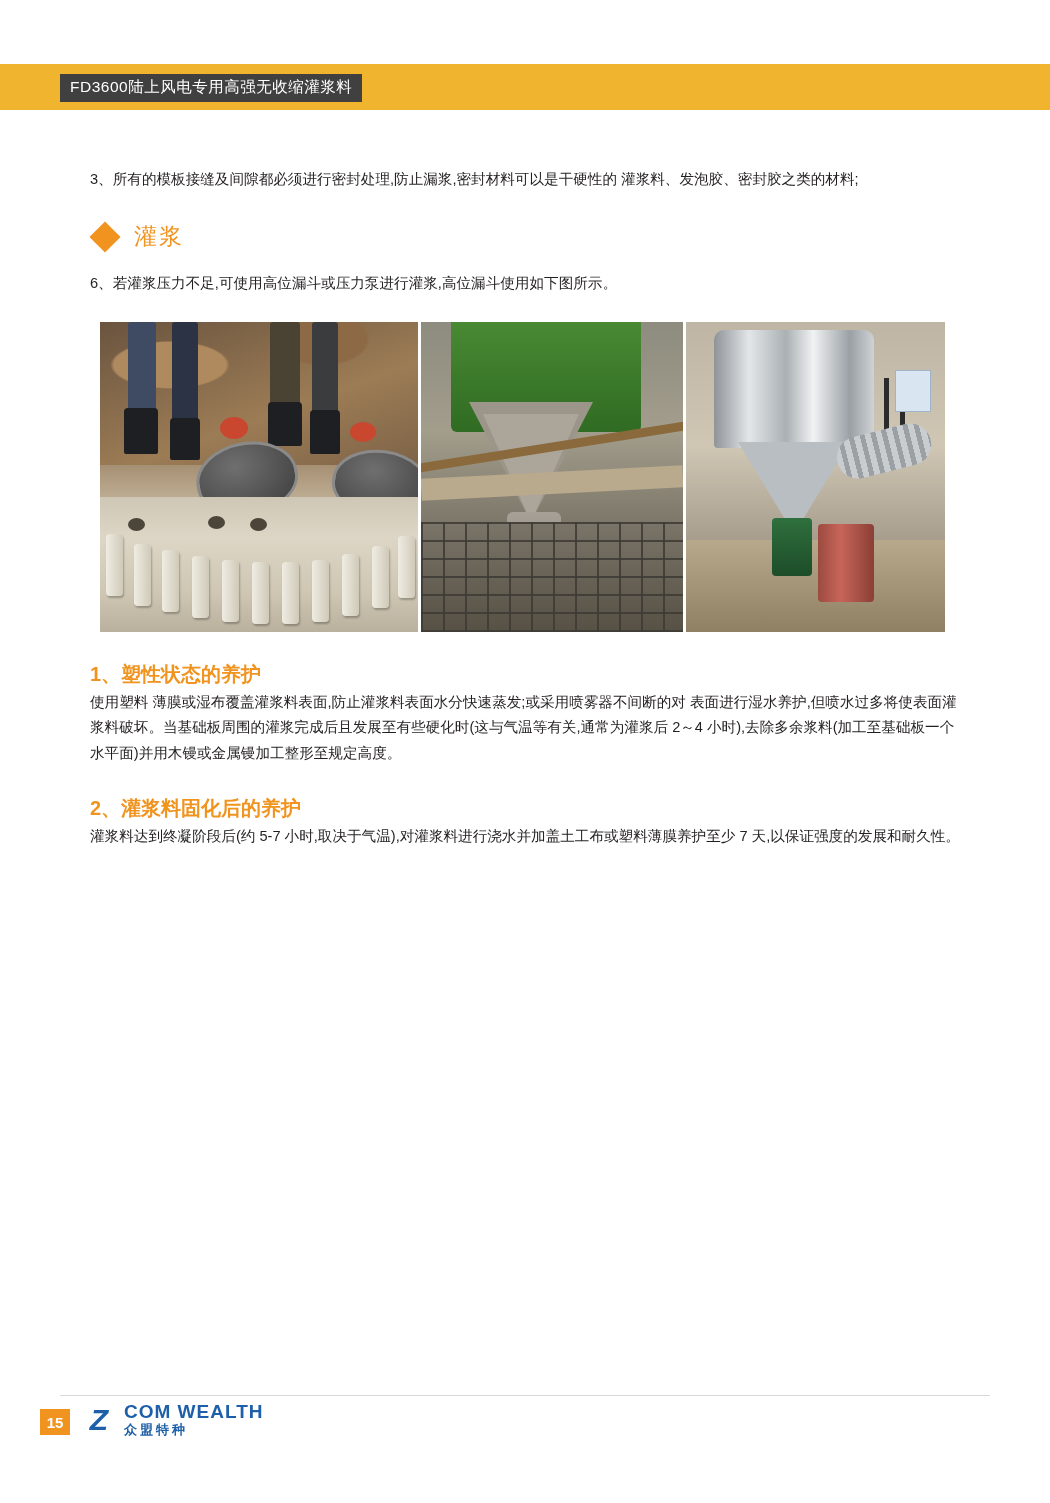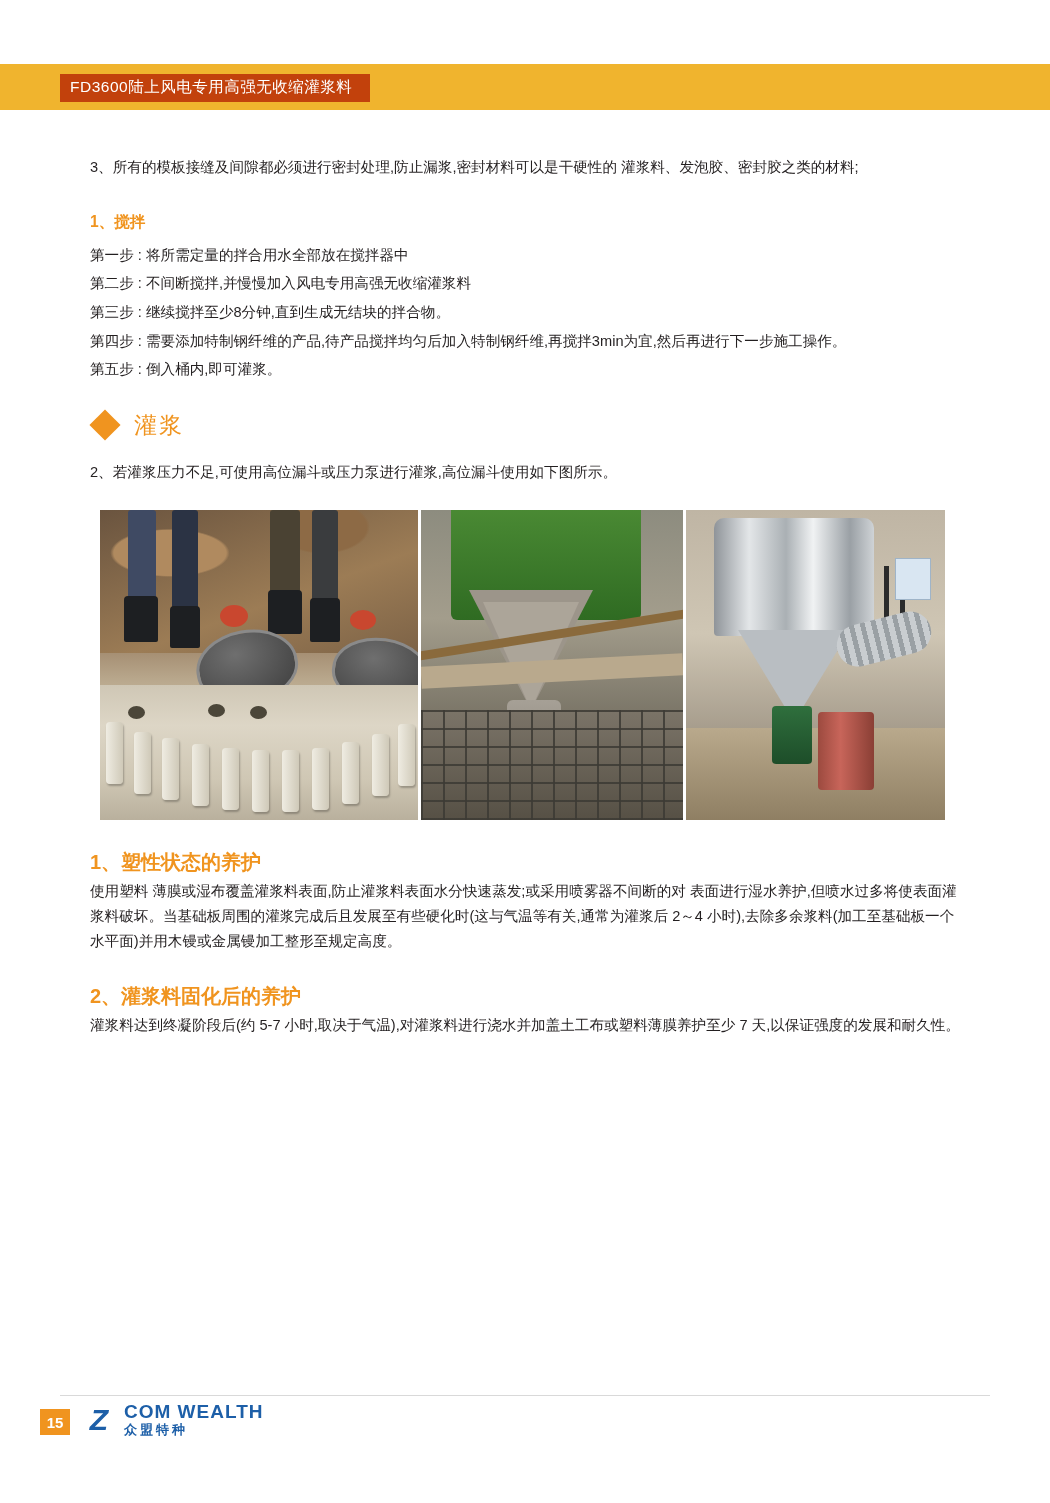--- a/index.html
+++ b/index.html
@@ -25,30 +25,30 @@
     height: 46px;
     background: #f0b42e;
   }
   .header-band .title-chip {
     position: absolute;
     left: 60px;
     top: 10px;
     font-size: 15.5px;
     color: #ffffff;
     letter-spacing: 0.5px;
-    background: #c2410c;
-    padding: 3px 18px 4px 10px;
+    background: #404040;
+    padding: 3px 10px 4px 10px;
     white-space: nowrap;
   }
 
   
   .content {
     position: absolute;
     left: 90px;
-    top: 156px;
+    top: 168px;
     width: 870px;
   }
 
   p {
     margin: 0;
     font-size: 14.6px;
     line-height: 1.62;
     color: #231f20;
   }
 
@@ -332,38 +332,28 @@
 <body>
 
 <div class="header-band">
   <div class="title-chip">FD3600陆上风电专用高强无收缩灌浆料</div>
 </div>
 
 <div class="content">
 
   <p class="lead-note">3、所有的模板接缝及间隙都必须进行密封处理,防止漏浆,密封材料可以是干硬性的 灌浆料、发泡胶、密封胶之类的材料;</p>
 
-  <div>
-    <p class="sec-head-orange">1、搅拌</p>
-    <div class="step-list">
-      <p>第一步 : 将所需定量的拌合用水全部放在搅拌器中</p>
-      <p>第二步 : 不间断搅拌,并慢慢加入风电专用高强无收缩灌浆料</p>
-      <p>第三步 : 继续搅拌至少8分钟,直到生成无结块的拌合物。</p>
-      <p>第四步 : 需要添加特制钢纤维的产品,待产品搅拌均匀后加入特制钢纤维,再搅拌3min为宜,然后再进行下一步施工操作。</p>
-      <p>第五步 : 倒入桶内,即可灌浆。</p>
-    </div>
-  </div>
 
   <div>
     <div class="diamond-head">
       <span class="diamond-icon"></span>
       <span class="dh-text">灌浆</span>
     </div>
     <div class="numbered">
-      <p>2、若灌浆压力不足,可使用高位漏斗或压力泵进行灌浆,高位漏斗使用如下图所示。</p>
+      <p>6、若灌浆压力不足,可使用高位漏斗或压力泵进行灌浆,高位漏斗使用如下图所示。</p>
     </div>
   </div>
 
   <div class="photo-strip">
 
     <div class="photo p1">
       <div class="ground"></div>
       <div class="leg a"></div>
       <div class="leg b"></div>
       <div class="leg c"></div>

